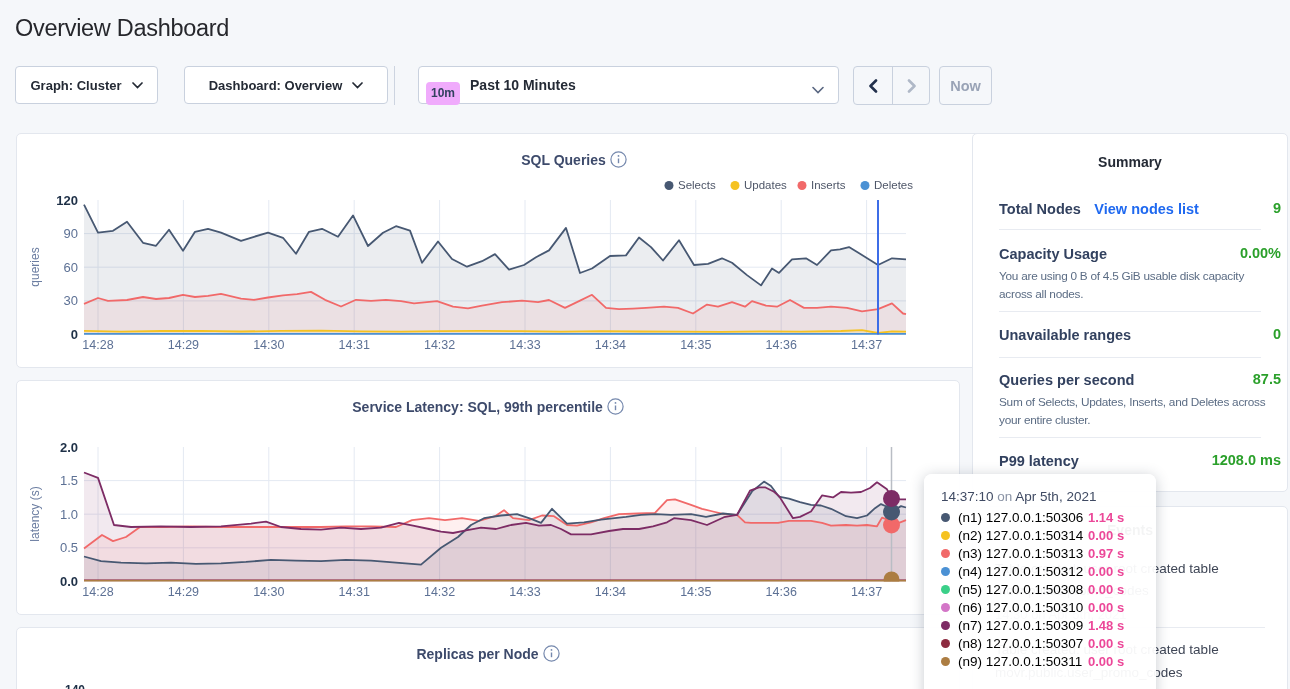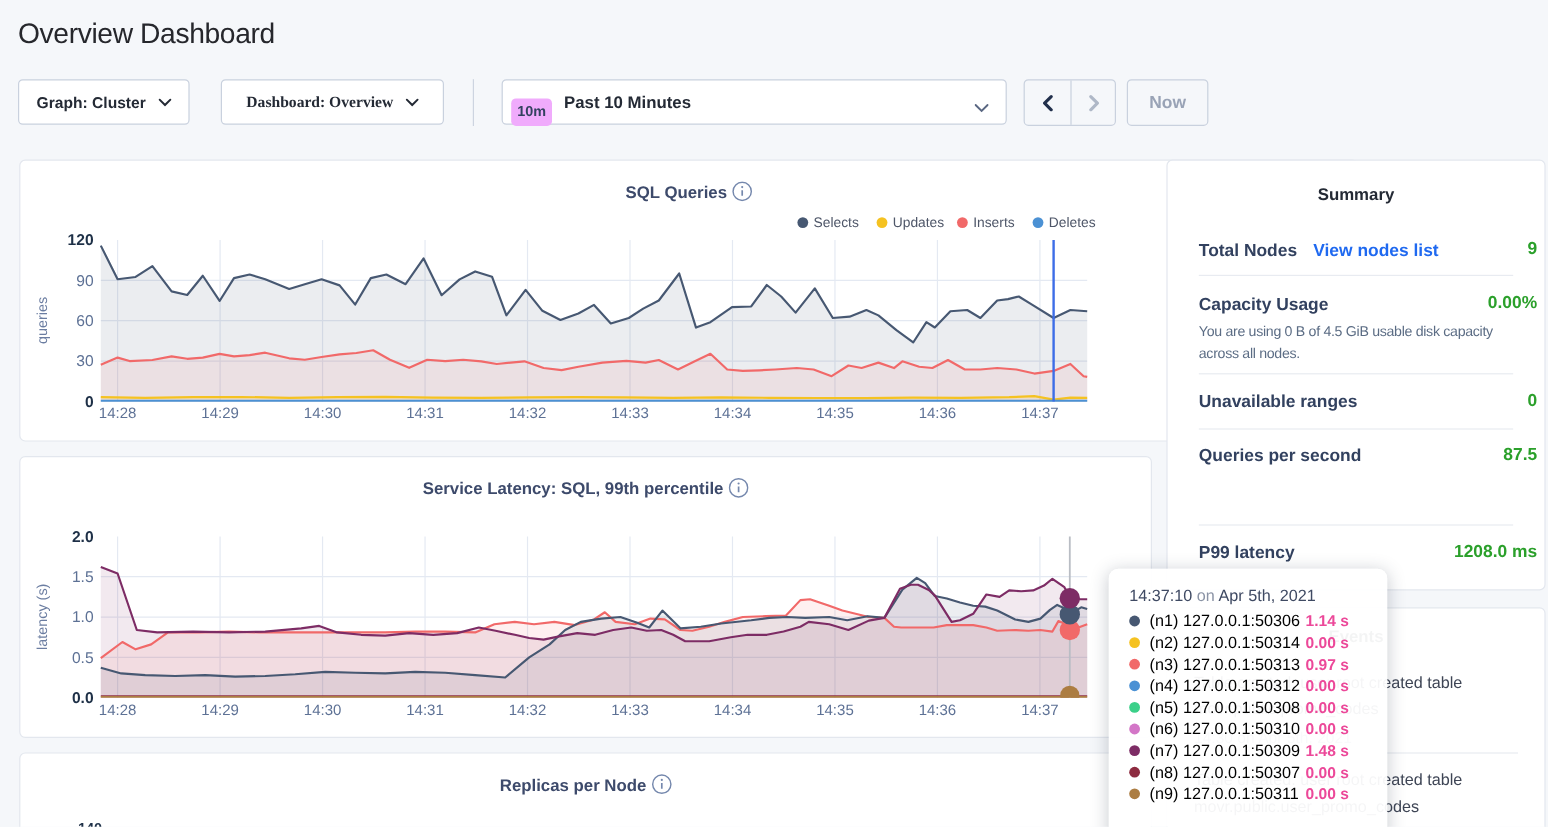--- a/index.html
+++ b/index.html
@@ -20,41 +20,41 @@
 .tt-val { font-size:13px; font-weight:bold; color:#ec4899; }
 .ev-line { font-size:13.5px; color:#3E4555; line-height:22.5px; }
 .ev-time { font-size:13px; color:#8A93A5; margin-top:4px; }
 </style></head>
 <body>
 <h1>Overview Dashboard</h1>
 
 <div class="btn" style="left:15px; width:143px;">Graph: Cluster <svg width="11" height="7" viewBox="0 0 11 7">
       <path d="M1 1 L5.5 5.5 L10 1" stroke="#242A35" stroke-width="1.7" fill="none" stroke-linecap="round"></path>
     </svg></div>
-<div class="btn" style="left:184px; width:186px;font-family:Liberation Serif, serif;">Dashboard: Overview <svg width="11" height="7" viewBox="0 0 11 7">
+<div class="btn" style="left:184px; width:204px;">Dashboard: Overview <svg width="11" height="7" viewBox="0 0 11 7">
       <path d="M1 1 L5.5 5.5 L10 1" stroke="#242A35" stroke-width="1.7" fill="none" stroke-linecap="round"></path>
     </svg></div>
 <div class="abs" style="left:394px; top:66px; width:1px; height:39px; background:#cdd4e0;"></div>
 <div class="btn" style="left:418px; width:421px; justify-content:flex-start;">
   <span style="background:#f0abfc; border-radius:4px; font-size:12px; font-weight:bold; color:#32415F; padding:4.5px 5px; margin-left:7px;margin-top:16px;">10m</span>
   <span style="font-size:14px;">Past 10 Minutes</span>
   <span style="position:absolute; right:14px; top:15px;"><svg width="12" height="8" viewBox="0 0 12 8">
         <path d="M1 1.5 L6 6.5 L11 1.5" stroke="#5A6782" stroke-width="1.6" fill="none" stroke-linecap="round"></path>
       </svg></span>
 </div>
 <div class="abs" style="left:853px; top:66px; width:77px; height:39px; border:1px solid #c9d1de; border-radius:4px;">
   <div class="abs" style="left:38px; top:0; width:1px; height:37px; background:#c9d1de;"></div>
   <svg class="abs" style="left:14px; top:12px;" width="10" height="14" viewBox="0 0 10 14">
       <path d="M8 1.5 L2.5 7 L8 12.5" stroke="#22304C" stroke-width="2.6" fill="none" stroke-linecap="round" stroke-linejoin="round"></path>
     </svg>
   <svg class="abs" style="left:53px; top:12px;" width="10" height="14" viewBox="0 0 10 14">
       <path d="M2 1.5 L7.5 7 L2 12.5" stroke="#AFB8C7" stroke-width="2.6" fill="none" stroke-linecap="round" stroke-linejoin="round"></path>
     </svg>
 </div>
-<div class="abs" style="left:939px; top:66px; width:68px; height:39px; border:1px solid #c9d1de; border-radius:4px; display:flex; align-items:center; justify-content:center; font-size:14.5px; font-weight:bold; color:#99A3B6;">Now</div>
+<div class="abs" style="left:939px; top:66px; width:53px; height:39px; border:1px solid #c9d1de; border-radius:4px; display:flex; align-items:center; justify-content:center; font-size:14.5px; font-weight:bold; color:#99A3B6;">Now</div>
 
 <div class="panel" style="left:16px; top:133px; width:1116px; height:235px;">
   <div class="panel-title" style="top:16.5px;">SQL Queries&nbsp;<svg width="17" height="17" viewBox="0 0 17 17" style="vertical-align:-3px">
         <circle cx="8.5" cy="8.5" r="7.6" fill="none" stroke="#7588AD" stroke-width="1.2"></circle>
         <line x1="8.5" y1="7.5" x2="8.5" y2="12.2" stroke="#7588AD" stroke-width="1.4"></line>
         <circle cx="8.5" cy="4.9" r="0.9" fill="#7588AD"></circle>
       </svg></div>
   <svg width="944" height="235" style="position:absolute;left:0;top:0">
 <line x1="81.0" y1="66.0" x2="81.0" y2="200.5" stroke="#e4e9f2" stroke-width="1"></line>
 <line x1="166.4" y1="66.0" x2="166.4" y2="200.5" stroke="#e4e9f2" stroke-width="1"></line>
@@ -176,21 +176,21 @@
   <div class="sum-row" style="top:65.5px;"><span class="sum-label">Total Nodes</span>
     <span style="font-size:14.5px; font-weight:bold; color:#1F69F0; margin-left:9px;">View nodes list</span>
     <span class="sum-val">9</span></div>
   <div class="sum-div" style="top:94.5px;"></div>
   <div class="sum-row" style="top:110.5px;"><span class="sum-label">Capacity Usage</span><span class="sum-val">0.00%</span>
     <div class="sum-sub">You are using 0 B of 4.5 GiB usable disk capacity<br>across all nodes.</div></div>
   <div class="sum-div" style="top:177px;"></div>
   <div class="sum-row" style="top:191.5px;"><span class="sum-label">Unavailable ranges</span><span class="sum-val">0</span></div>
   <div class="sum-div" style="top:222.5px;"></div>
   <div class="sum-row" style="top:236.5px;"><span class="sum-label">Queries per second</span><span class="sum-val">87.5</span>
-    </div>
+    <div class="sum-sub">Sum of Selects, Updates, Inserts, and Deletes across<br>your entire cluster.</div></div>
   <div class="sum-div" style="top:303px;"></div>
   <div class="sum-row" style="top:317.5px;"><span class="sum-label">P99 latency</span><span class="sum-val">1208.0 ms</span></div>
 </div>
 
 <div class="panel" style="left:972px; top:506px; width:316px; height:300px;">
   <div class="panel-title" style="top:15px; color:#242A35;">Events</div>
   <div class="abs" style="left:22px; top:50.5px; width:272px;">
     <div class="ev-line">Table created: user root created table movr.public.promo_codes</div>
     <div class="ev-time">14:30 on Apr 5th, 2021</div>
   </div>

